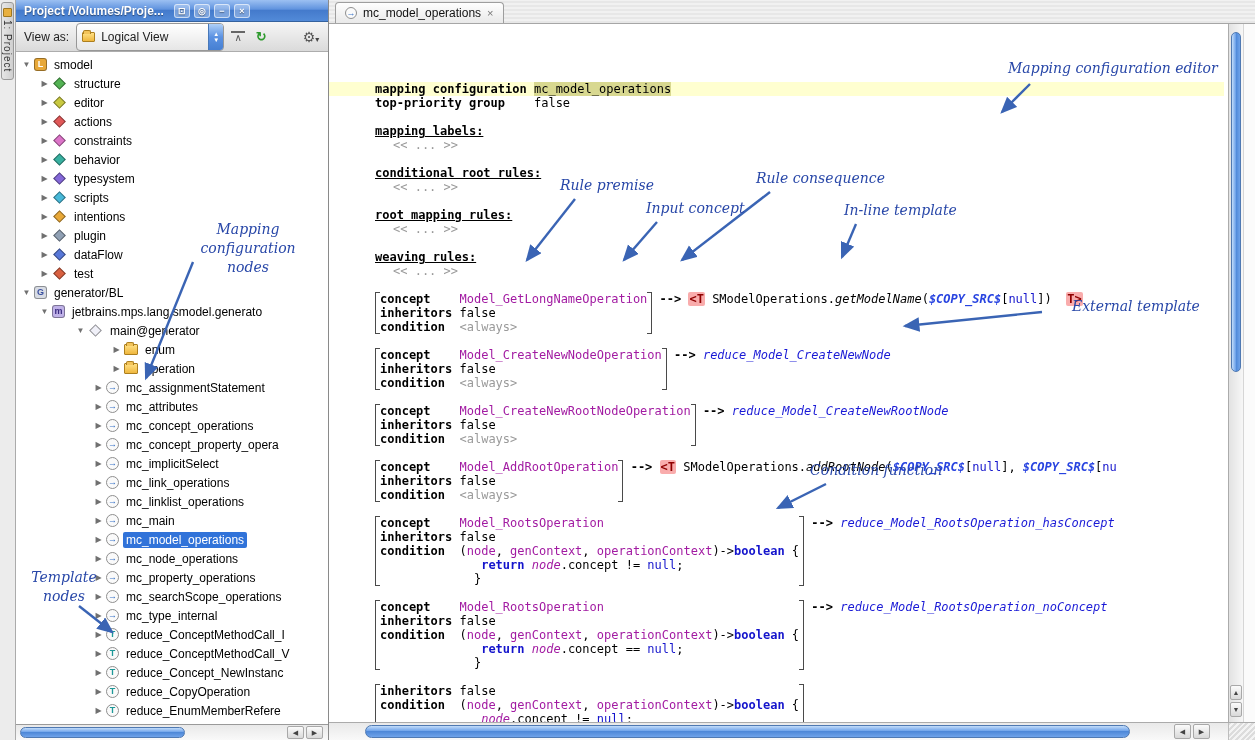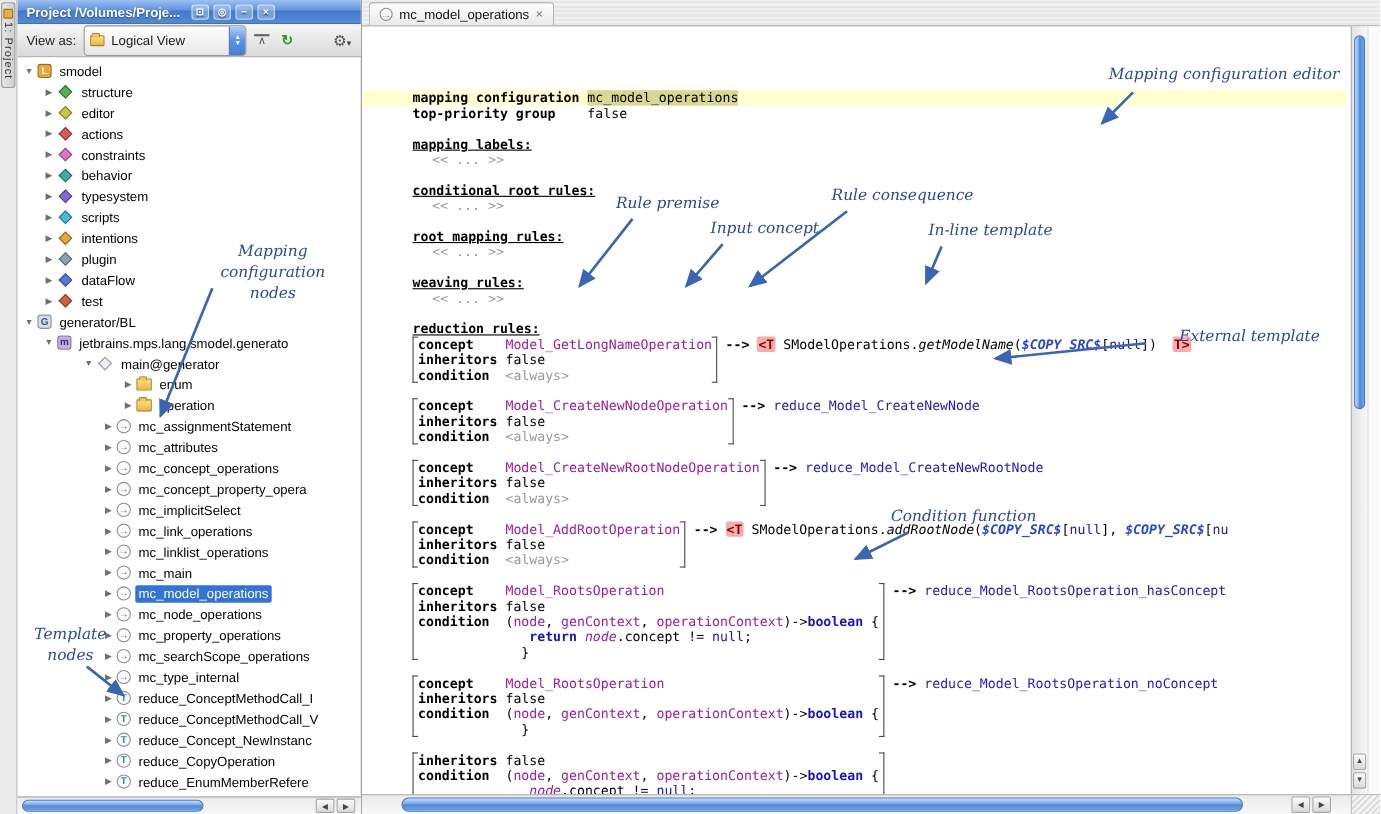--- a/index.html
+++ b/index.html
@@ -92,21 +92,21 @@
   .rule { display:flex; align-items:flex-start; margin-bottom:14px; }
   .rule-block { display:flex; align-items:stretch; }
   .bracket { width:5px; flex:none; }
   .bracket.bl { border-left:1px solid #4A4A4A; border-top:1px solid #4A4A4A; border-bottom:1px solid #4A4A4A; }
   .bracket.br { border-right:1px solid #4A4A4A; border-top:1px solid #4A4A4A; border-bottom:1px solid #4A4A4A; }
 
   .sg-kw { font-weight:bold; }
   .sg-concept { color:#A21BA2; }
   .sg-arrow { font-weight:bold; }
   .sg-badge { background:#F9ACAC; color:#8F0000; font-weight:bold; border-radius:2px; padding:0 1px; }
-  .sg-ext { color:#1A1AD6; }
+  .sg-ext { color:#1A1AD6; font-style:italic; }
   .sg-method { font-style:italic; }
   .sg-copysrc { color:#2743E0; font-weight:bold; font-style:italic; }
   .sg-null { color:#1414CC; font-weight:normal; }
   .sg-gray { color:#9A9A9A; }
   .sg-param { color:#A21BA2; }
   .sg-bluekw { color:#1414CC; font-weight:bold; }
   .sg-var { color:#A21BA2; font-style:italic; }
   .sg-namehl { background:#D8D890; }
 
   .vscroll { width:15px; flex:none; border-left:1px solid #ABABAB; background:linear-gradient(90deg,#E2E2E2,#F7F7F7); position:relative; }
@@ -404,21 +404,20 @@
           <div class="vgap"></div>
           <div class="cl sec-title">conditional root rules:</div>
           <div class="cl sec-body">&lt;&lt; ... &gt;&gt;</div>
           <div class="vgap"></div>
           <div class="cl sec-title">root mapping rules:</div>
           <div class="cl sec-body">&lt;&lt; ... &gt;&gt;</div>
           <div class="vgap"></div>
           <div class="cl sec-title">weaving rules:</div>
           <div class="cl sec-body">&lt;&lt; ... &gt;&gt;</div>
           <div class="vgap"></div>
-          <div class="cl sec-title">reduction rules:</div>
           <div class="rule">
             <div class="rule-block">
               <span class="bracket bl"></span>
               <div class="rule-lines">
                 <div class="cl"><span class="sg-kw">concept    </span><span class="sg-concept">Model_GetLongNameOperation</span></div>
                 <div class="cl"><span class="sg-kw">inheritors </span><span class="sg-plain">false</span></div>
                 <div class="cl"><span class="sg-kw">condition  </span><span class="sg-gray">&lt;always&gt;</span></div>
               </div>
               <span class="bracket br"></span>
             </div>
@@ -474,20 +473,21 @@
             </div>
             <div class="cl cons"><span class="sg-arrow"> --&gt; </span><span class="sg-ext">reduce_Model_RootsOperation_hasConcept</span></div>
           </div>
           <div class="rule">
             <div class="rule-block">
               <span class="bracket bl"></span>
               <div class="rule-lines">
                 <div class="cl"><span class="sg-kw">concept    </span><span class="sg-concept">Model_RootsOperation</span></div>
                 <div class="cl"><span class="sg-kw">inheritors </span><span class="sg-plain">false</span></div>
                 <div class="cl"><span class="sg-kw">condition  </span><span class="sg-plain">(</span><span class="sg-param">node</span><span class="sg-plain">, </span><span class="sg-param">genContext</span><span class="sg-plain">, </span><span class="sg-param">operationContext</span><span class="sg-plain">)-&gt;</span><span class="sg-bluekw">boolean</span><span class="sg-plain"> {</span></div>
+                <div class="cl"><span class="sg-plain">              </span><span class="sg-bluekw">return</span><span class="sg-plain"> </span><span class="sg-var">node</span><span class="sg-plain">.concept == </span><span class="sg-null">null</span><span class="sg-plain">;</span></div>
                 <div class="cl"><span class="sg-plain">             }</span></div>
               </div>
               <span class="bracket br"></span>
             </div>
             <div class="cl cons"><span class="sg-arrow"> --&gt; </span><span class="sg-ext">reduce_Model_RootsOperation_noConcept</span></div>
           </div>
           <div class="rule">
             <div class="rule-block">
               <span class="bracket bl"></span>
               <div class="rule-lines">

